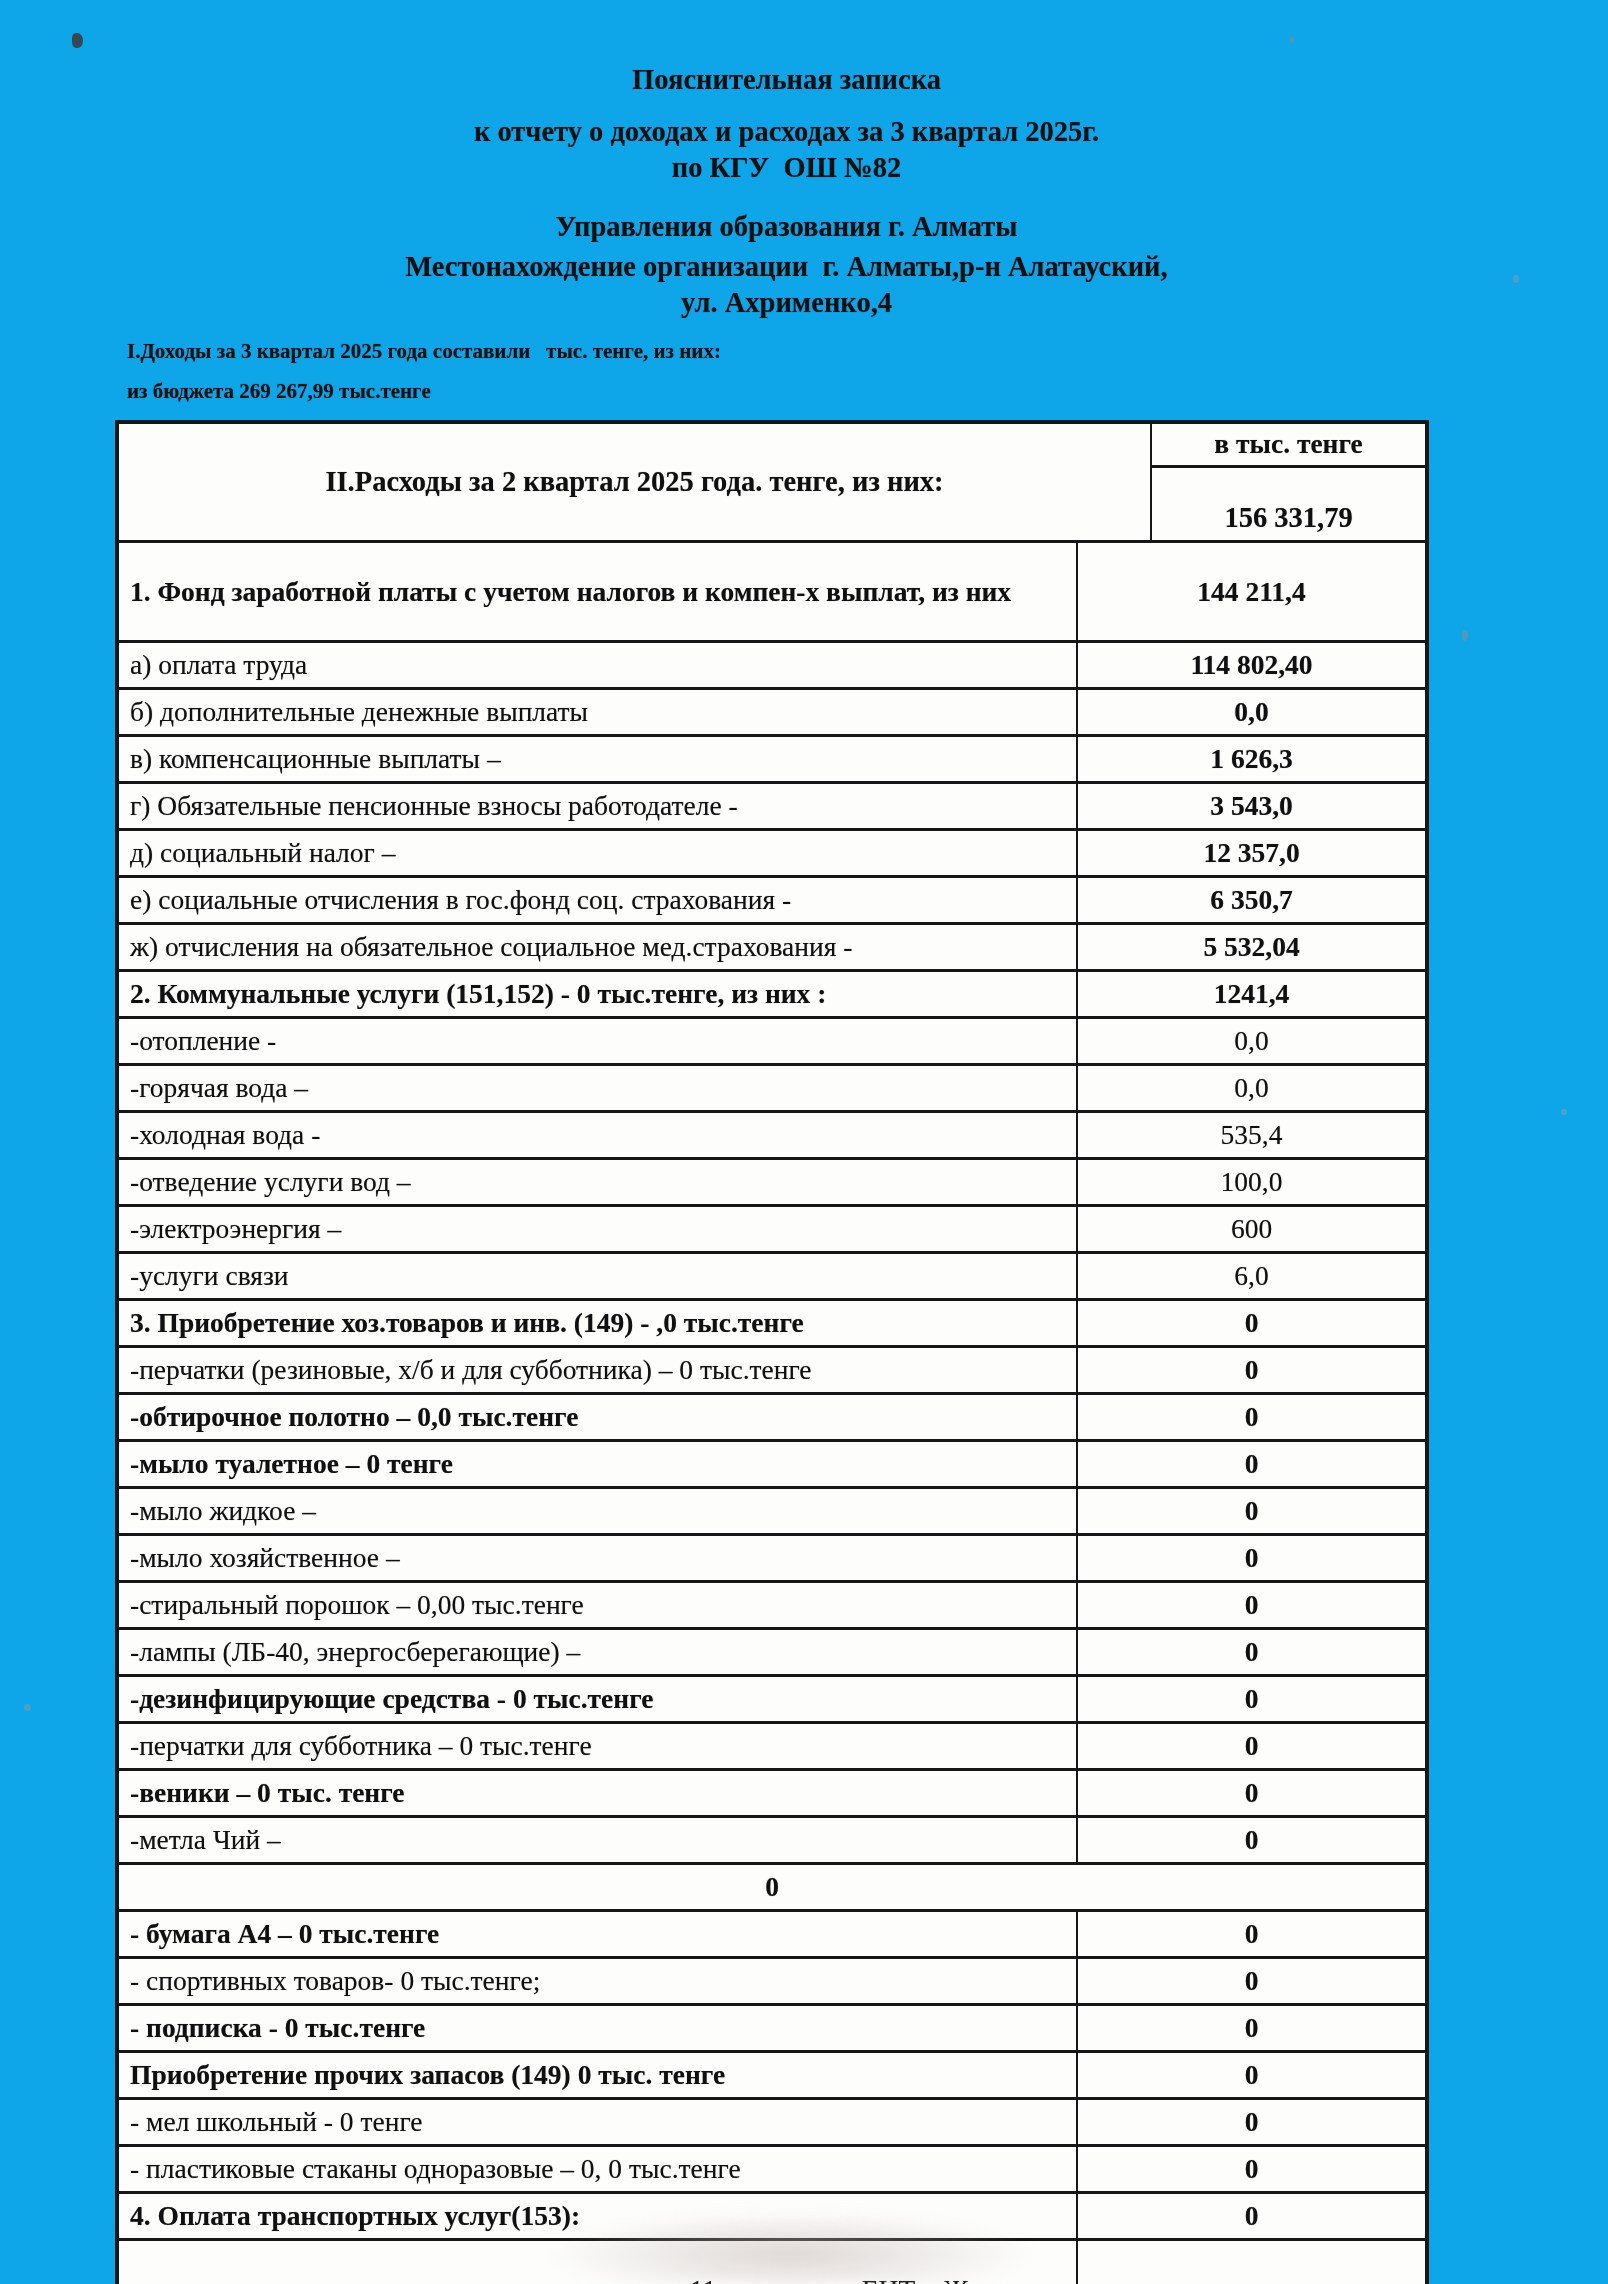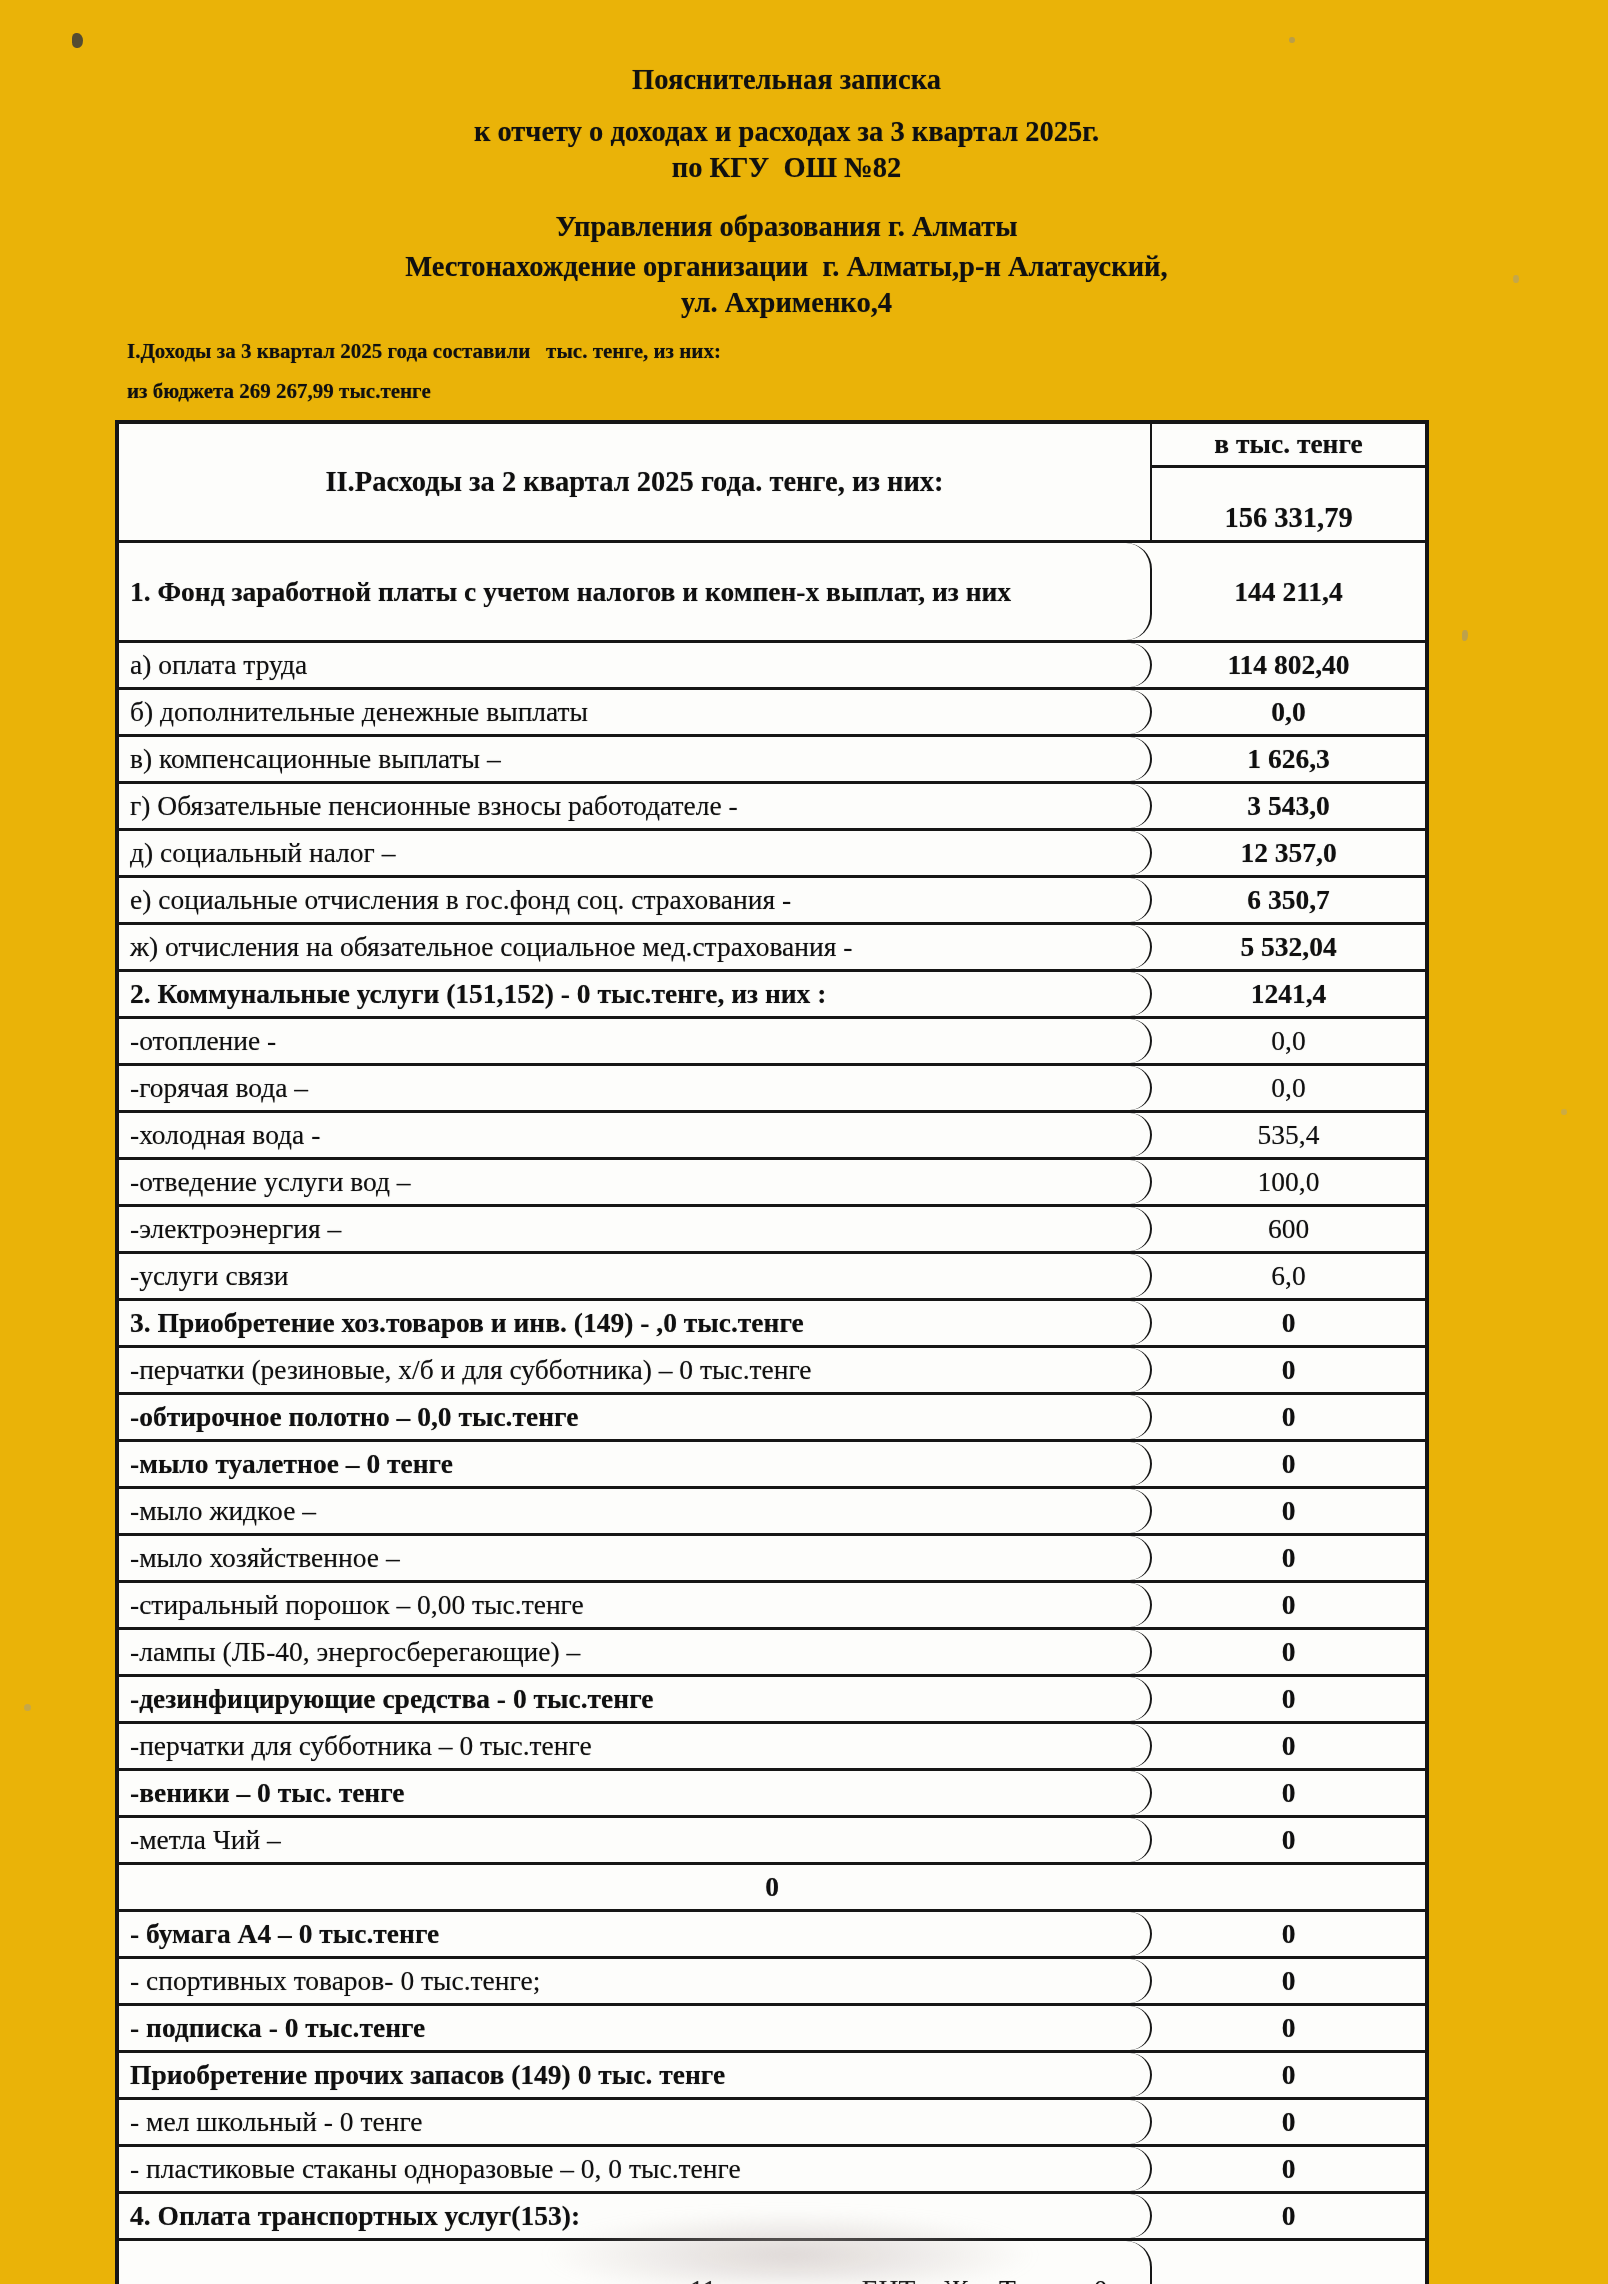--- a/index.html
+++ b/index.html
@@ -1,19 +1,19 @@
 <!DOCTYPE html>
 <html lang="ru" style="font-size:14.7px"><head>
 <meta charset="utf-8">
 <style>
   html,body{margin:0;padding:0;background:#e8e8e6;}
   .page{
     position:relative;
     width:1609px;height:2285px;
-    background:#eab308;
+    background:#0ea5e9;
     font-family:"Liberation Serif","DejaVu Serif",serif;
     color:#101010;
     overflow:hidden;
     text-shadow:0 0 0.9px rgba(25,25,25,.45);
   }
   
   .titles{padding-top:62px;margin-left:84px;width:1405px;text-align:center;}
   .t-line{font-weight:bold;font-size:28.5px;line-height:35px;white-space:pre-wrap;}
   .t-line.m1{margin-bottom:16.5px;}
   .t-line.m2{margin-bottom:1.8px;}
@@ -44,21 +44,21 @@
     font-weight:bold;font-size:27.5px;
   }
   .th-total{
     flex:1;display:flex;align-items:center;justify-content:center;
     font-weight:bold;font-size:28.5px;padding:5.5px 0;
   }
   .tr{display:flex;border-top:3.7px solid #161616;min-height:44px;}
   .tr.tall{min-height:97px;}
   .tr.tall2{min-height:130px;}
   .td{box-sizing:border-box;display:flex;align-items:center;font-size:27.5px;line-height:33px;}
-  .td.label{width:1033px;border-right:2.8px solid #161616;padding:3.7px 13px 3.7px 11px;border-radius:26px;}
+  .td.label{width:959px;border-right:2.8px solid #161616;padding:3.7px 13px 3.7px 11px;}
   .td.value{flex:1;justify-content:center;padding:1.8px 3.7px;text-align:center;}
   .b{font-weight:bold;}
   
   .smudge{
     position:absolute;left:542px;top:2211px;width:496px;height:73px;
     background:radial-gradient(ellipse at 50% 60%, rgba(196,185,183,.55), rgba(196,185,183,0) 70%);
     filter:blur(6.4px);
   }
   .speck{position:absolute;border-radius:50%;}
   .s1{left:72px;top:33px;width:11px;height:14.7px;background:#3a3a3a;opacity:.85;border-radius:40% 60% 55% 45%;}

